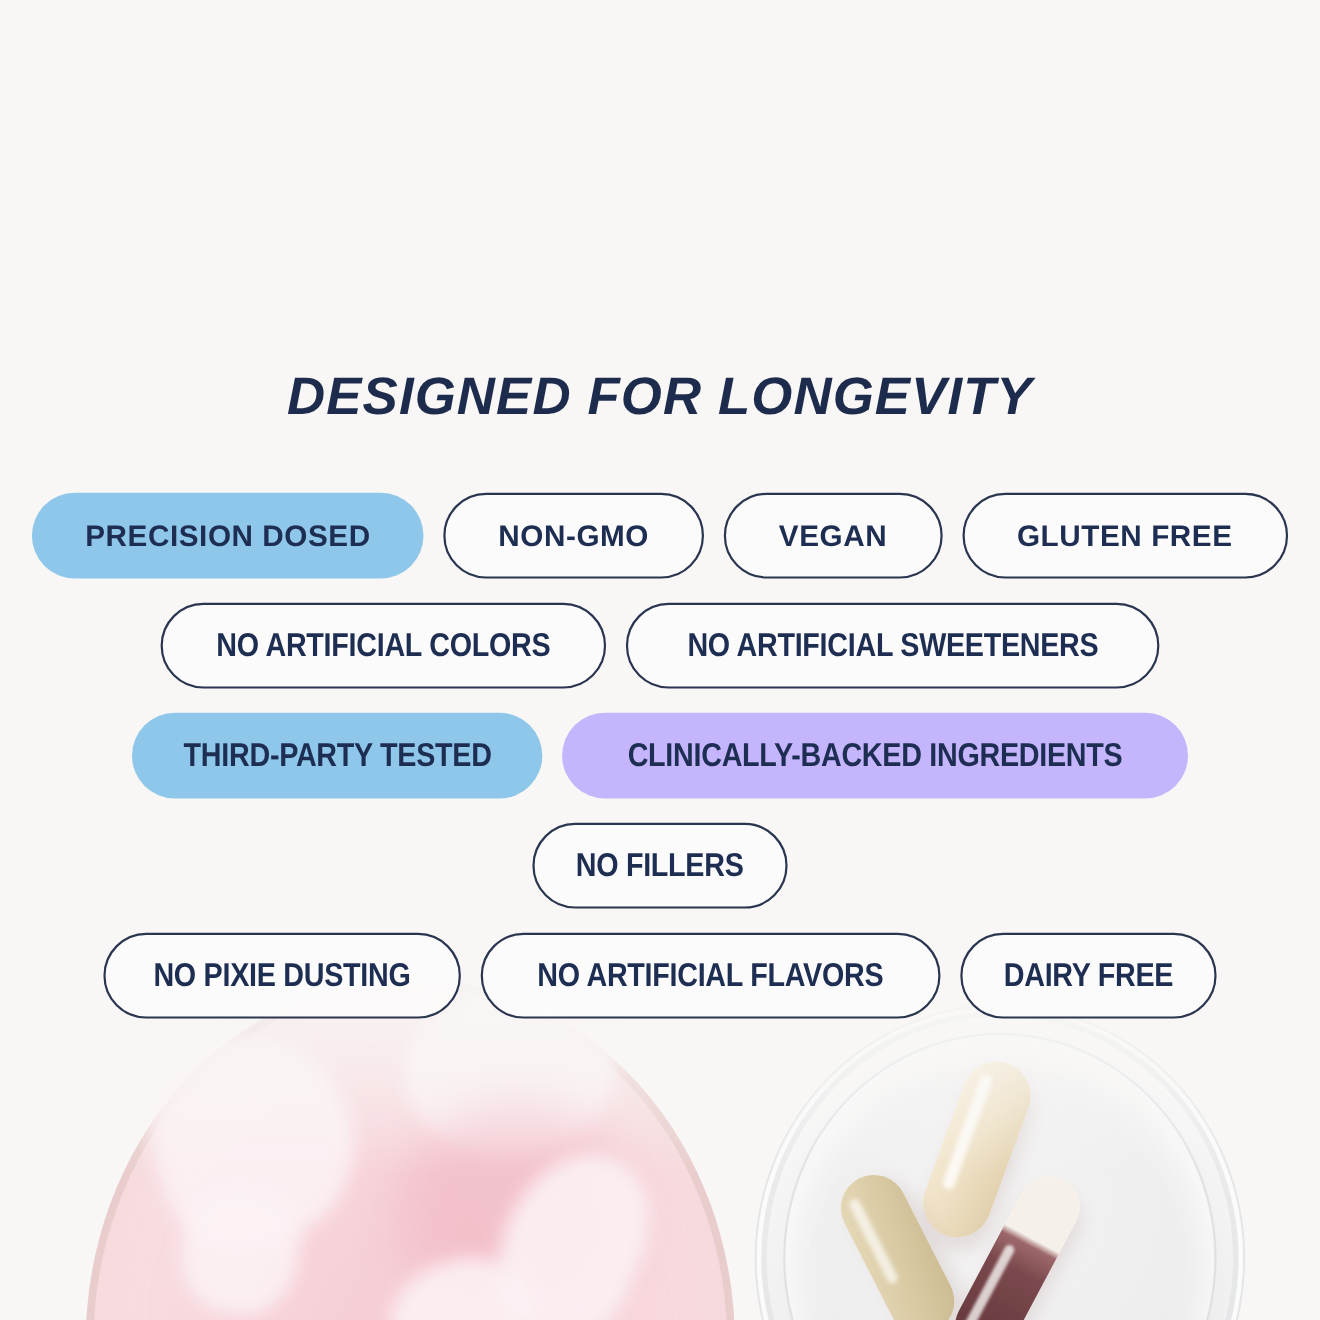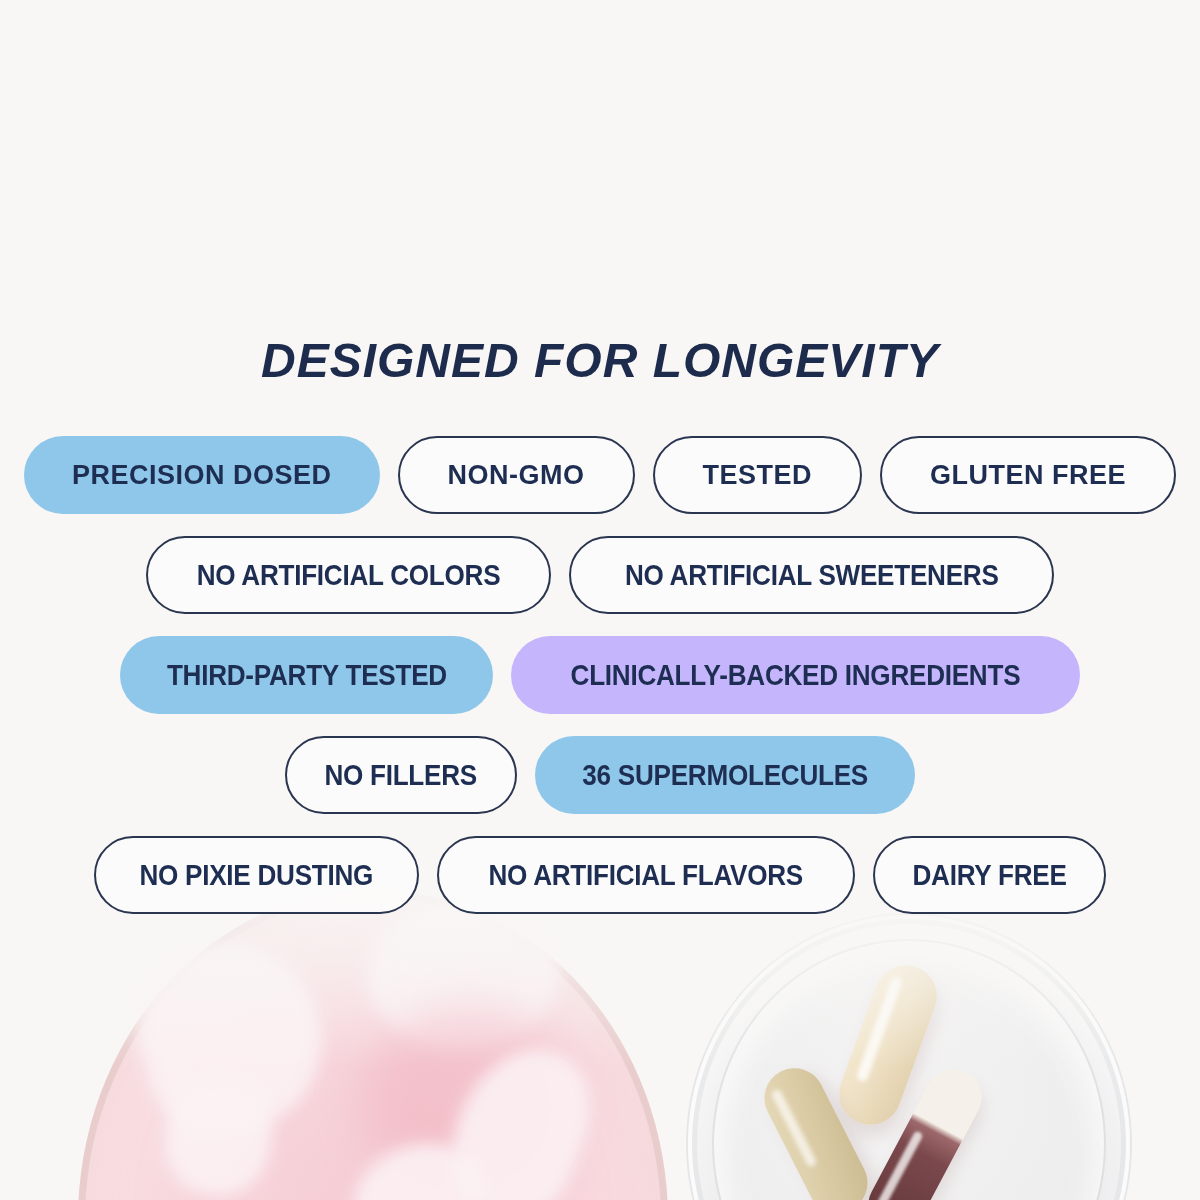--- a/index.html
+++ b/index.html
@@ -90,21 +90,21 @@
   
   .title{
     position:absolute;left:0;top:301px;width:100%;z-index:3;
     text-align:center;
     font-style:italic;font-weight:700;font-size:48px;letter-spacing:1px;
     color:#1d2b4d;
     white-space:nowrap;
   }
 
   .badge-rows{
-    position:absolute;left:0;top:436px;width:100%;z-index:3;
+    position:absolute;left:0;top:448px;width:100%;z-index:3;
     display:flex;flex-direction:column;align-items:center;gap:22px;
   }
   .badge-row{display:flex;justify-content:center;gap:18px;}
   .badge{
     height:78px;border-radius:39px;
     display:flex;align-items:center;justify-content:center;
     padding:0 48px;box-sizing:border-box;
   }
   .badge.outline{
     border:2.5px solid #2a3550;
@@ -150,21 +150,21 @@
 
   <div class="badge-rows" id="badge-rows">
       <div class="badge-row">
         <div class="badge filled" style="background: rgb(142, 199, 233);">
           <span class="badge-label">PRECISION DOSED</span>
         </div>
         <div class="badge outline" style="border-color: rgb(42, 53, 80);">
           <span class="badge-label">NON-GMO</span>
         </div>
         <div class="badge outline" style="border-color: rgb(42, 53, 80);">
-          <span class="badge-label">TESTED</span>
+          <span class="badge-label">VEGAN</span>
         </div>
         <div class="badge outline" style="border-color: rgb(42, 53, 80);">
           <span class="badge-label">GLUTEN FREE</span>
         </div>
       </div>
       <div class="badge-row">
         <div class="badge outline condensed" style="border-color: rgb(42, 53, 80);">
           <span class="badge-label">NO ARTIFICIAL COLORS</span>
         </div>
         <div class="badge outline condensed" style="border-color: rgb(42, 53, 80);">
@@ -176,23 +176,20 @@
           <span class="badge-label">THIRD-PARTY TESTED</span>
         </div>
         <div class="badge filled condensed" style="background: #c4b5fd;">
           <span class="badge-label">CLINICALLY-BACKED INGREDIENTS</span>
         </div>
       </div>
       <div class="badge-row">
         <div class="badge outline condensed" style="border-color: rgb(42, 53, 80);">
           <span class="badge-label">NO FILLERS</span>
         </div>
-        <div class="badge filled condensed" style="background: rgb(142, 199, 233);">
-          <span class="badge-label">36 SUPERMOLECULES</span>
-        </div>
       </div>
       <div class="badge-row">
         <div class="badge outline condensed" style="border-color: rgb(42, 53, 80);">
           <span class="badge-label">NO PIXIE DUSTING</span>
         </div>
         <div class="badge outline condensed" style="border-color: rgb(42, 53, 80);">
           <span class="badge-label">NO ARTIFICIAL FLAVORS</span>
         </div>
         <div class="badge outline condensed" style="border-color: rgb(42, 53, 80);">
           <span class="badge-label">DAIRY FREE</span>

